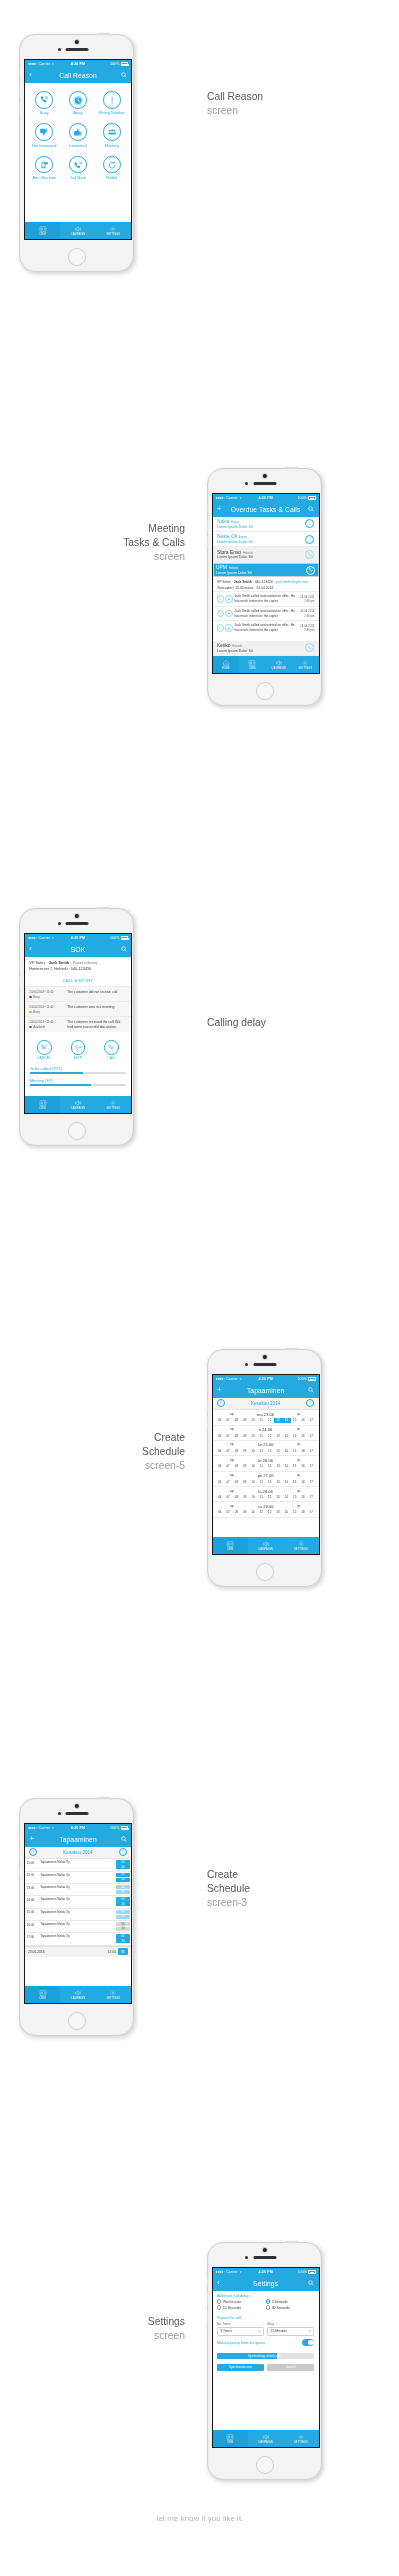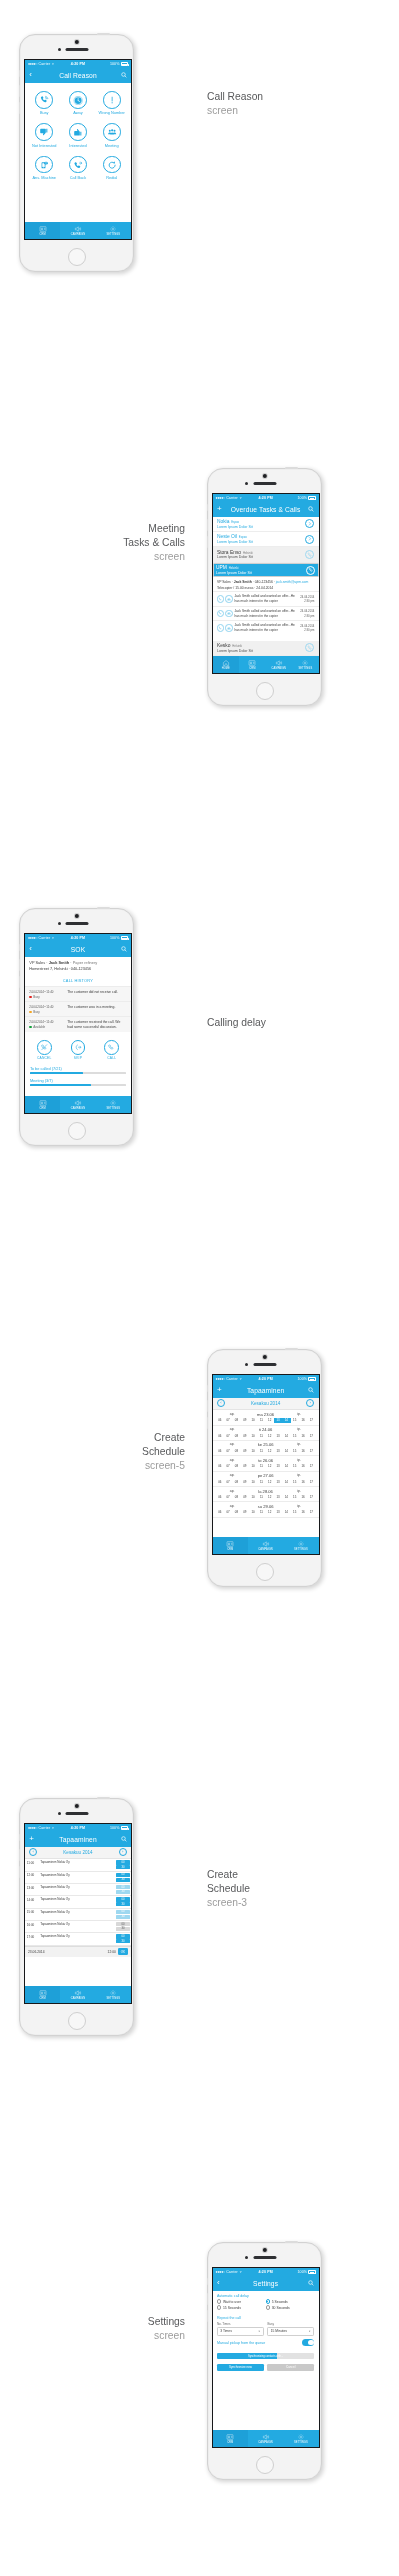--- a/index.html
+++ b/index.html
@@ -1257,14 +1257,15 @@
     </div>
   </div>
 </div>
 
 <div class="caption big right" style="left:12px; top:2315px; width:173px;">
   <div class="dark">Settings</div>
   <div>screen</div>
 </div>
 
 <div class="thanks" style="top:2512px;">
+  <div>let me know if you like it.</div>
 </div>
 
 
 </body></html>

